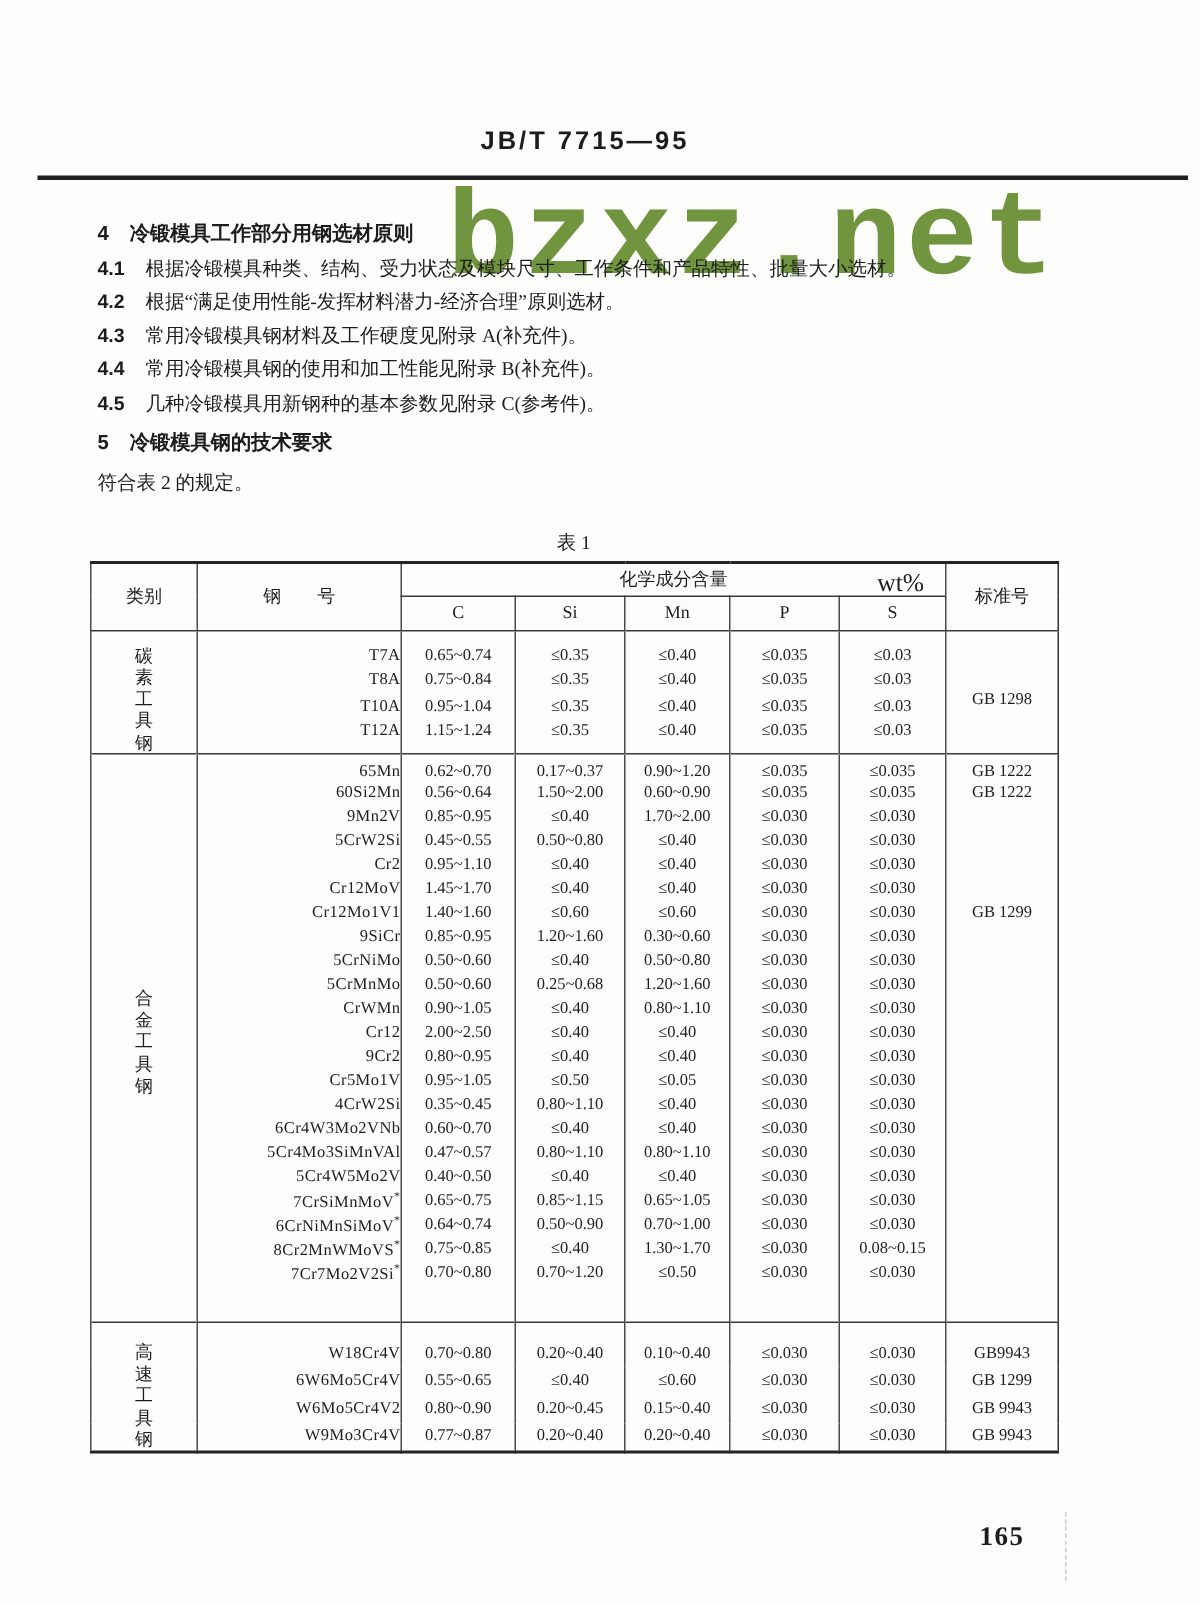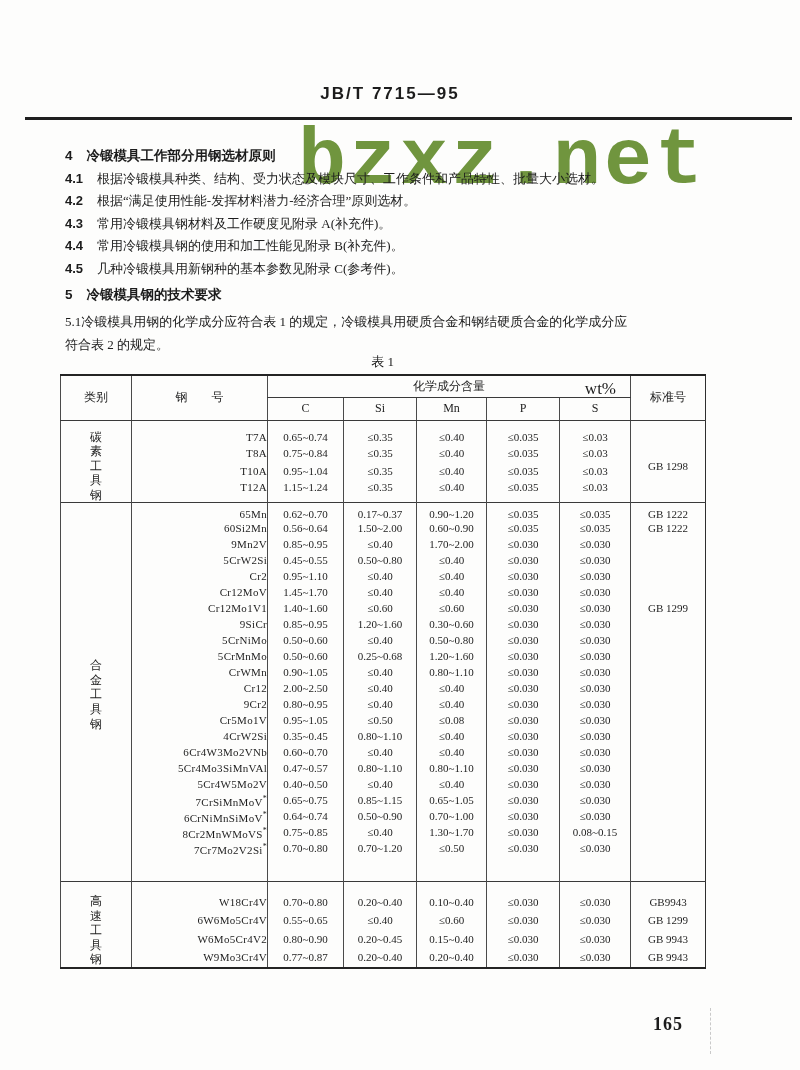--- a/index.html
+++ b/index.html
@@ -84,21 +84,20 @@
     <div class="item"><span class="inum">4.3</span><span>常用冷锻模具钢材料及工作硬度见附录 A(补充件)。</span></div>
     <div class="item"><span class="inum">4.4</span><span>常用冷锻模具钢的使用和加工性能见附录 B(补充件)。</span></div>
     <div class="item"><span class="inum">4.5</span><span>几种冷锻模具用新钢种的基本参数见附录 C(参考件)。</span></div>
   </div>
 
   <div class="sec-head" style="top:286px;">
     <span class="snum">5</span><span>冷锻模具钢的技术要求</span>
   </div>
 
   <div class="para" style="top:311px;">
-    <div><span class="inum">5.1</span><span>冷锻模具用钢的化学成分应符合表 1 的规定，冷锻模具用硬质合金和钢结硬质合金的化学成分应</span></div>
     <div>符合表 2 的规定。</div>
   </div>
 
   <div class="tbl-caption">表 1</div>
 
   <table class="comp">
     <colgroup>
       <col style="width:71px">
         <col style="width:136px">
         <col style="width:76px">
@@ -288,21 +287,21 @@
           <td class="num">≤0.40</td>
           <td class="num">≤0.40</td>
           <td class="num">≤0.030</td>
           <td class="num">≤0.030</td>
           <td class="std"></td>
         </tr>
         <tr class="g1">
           <td class="grade">Cr5Mo1V</td>
           <td class="num">0.95~1.05</td>
           <td class="num">≤0.50</td>
-          <td class="num">≤0.08</td>
+          <td class="num">≤0.05</td>
           <td class="num">≤0.030</td>
           <td class="num">≤0.030</td>
           <td class="std"></td>
         </tr>
         <tr class="g1">
           <td class="grade">4CrW2Si</td>
           <td class="num">0.35~0.45</td>
           <td class="num">0.80~1.10</td>
           <td class="num">≤0.40</td>
           <td class="num">≤0.030</td>

